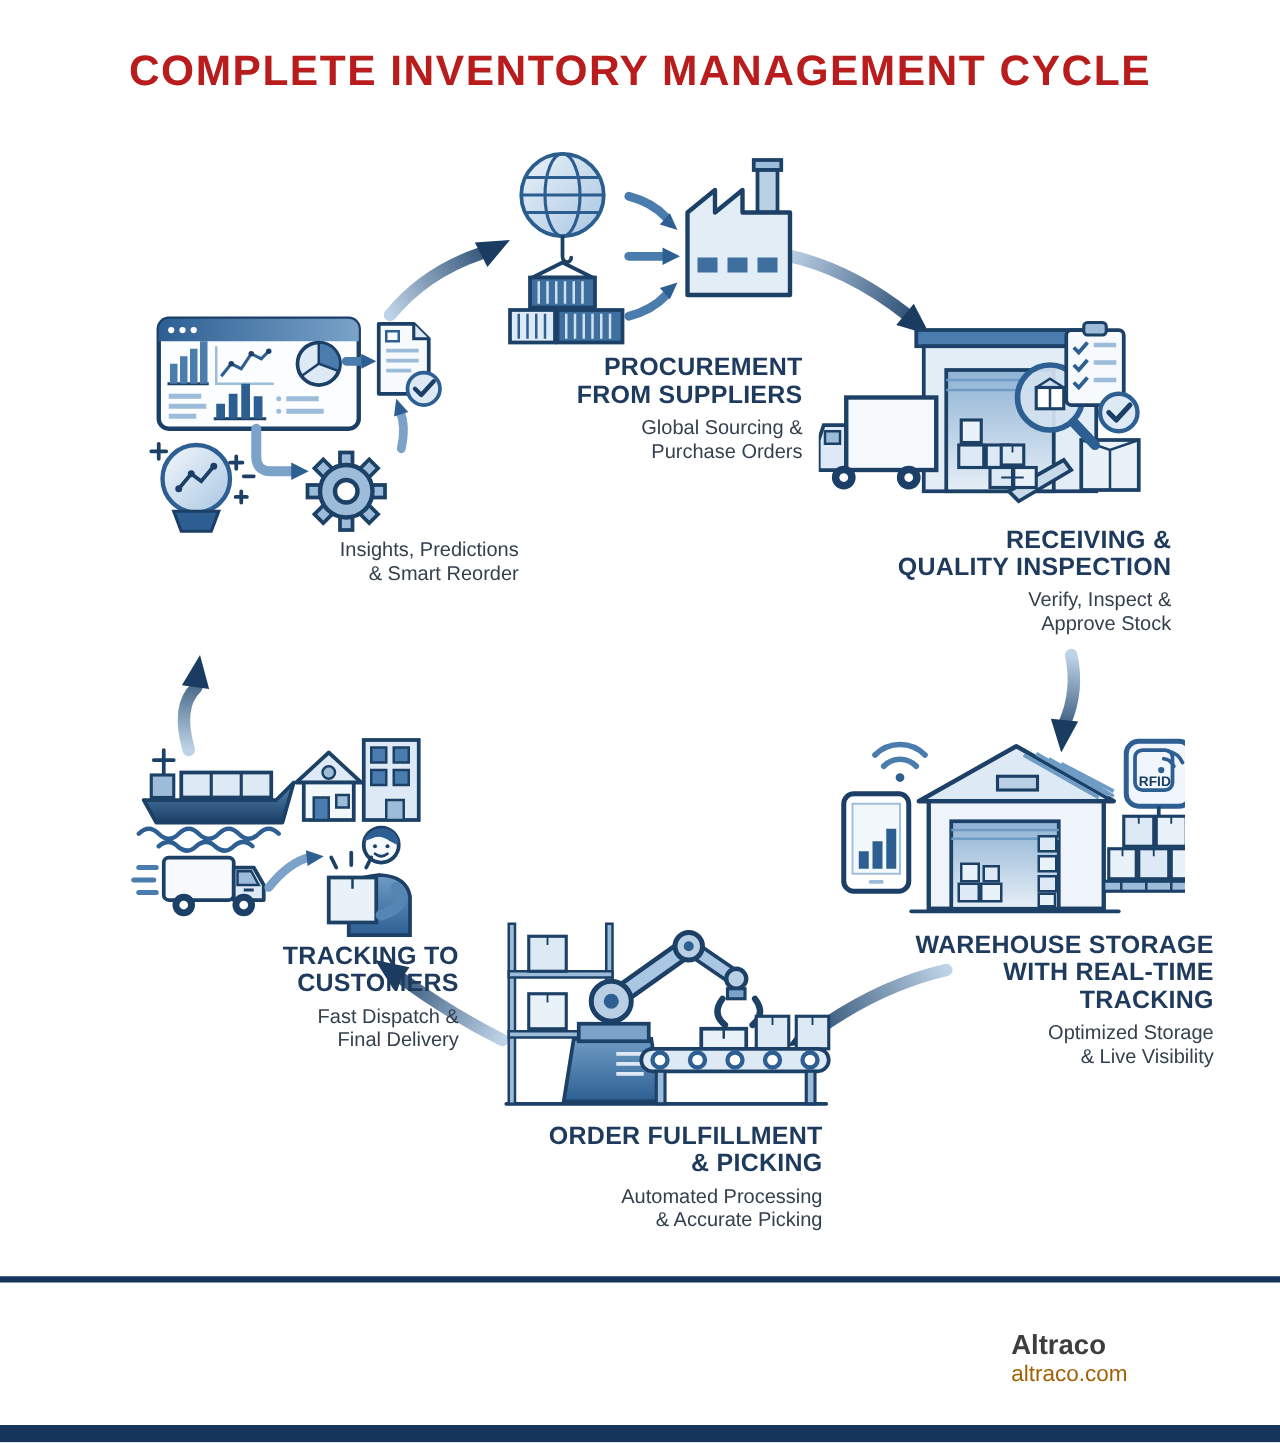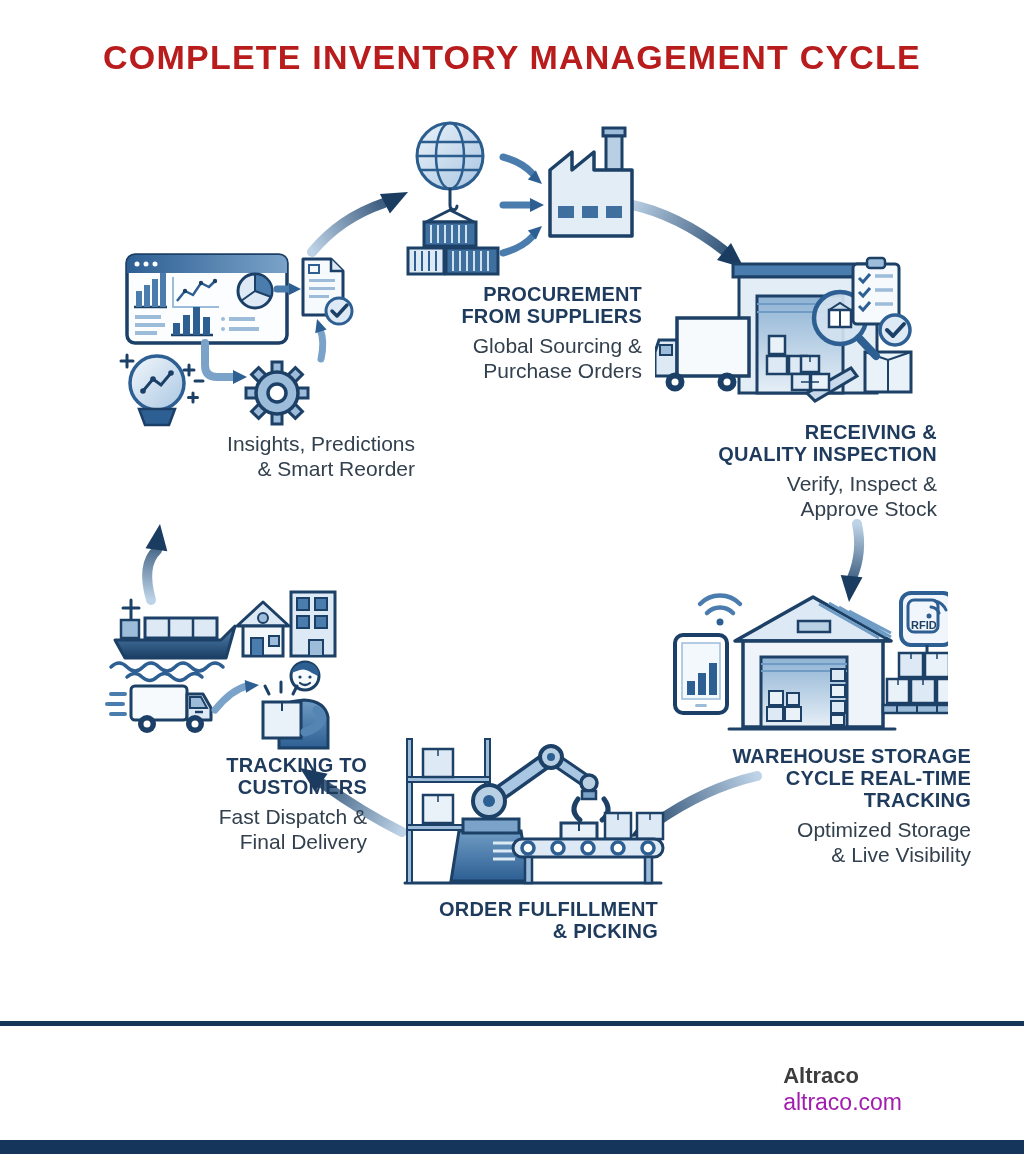--- a/index.html
+++ b/index.html
@@ -2,26 +2,26 @@
 <html><head>
 <meta charset="utf-8">
 <style>
   html,body{margin:0;padding:0;background:#ffffff;}
   body{font-family:"Liberation Sans", sans-serif;}
   .canvas{position:relative;width:1024px;height:1154px;background:#ffffff;overflow:hidden;}
   .abs{position:absolute;}
   .page-title{width:1024px;text-align:center;font-weight:bold;font-size:34px;letter-spacing:1.2px;color:#b91c1c;}
   .stage-text{text-align:right;}
   .stage-title{font-weight:bold;font-size:20px;line-height:1.1;color:#1e3a5c;letter-spacing:.2px;white-space:pre-line;}
-  .stage-sub{font-size:21px;line-height:1.18;color:#33404e;white-space:pre-line;margin-top:7px;}
+  .stage-sub{font-size:16px;line-height:1.18;color:#33404e;white-space:pre-line;margin-top:7px;}
   .divider{left:0;top:1021px;width:1024px;height:5px;background:#16355a;}
   .bottom-bar{left:0;top:1140px;width:1024px;height:14px;background:#16355a;}
   .brand{right:122px;top:1063px;text-align:left;}
   .brand-name{font-weight:bold;font-size:22px;color:#3d3d3d;line-height:1.2;}
-  .brand-site{font-size:23px;color:#a21caf;line-height:1.2;}
+  .brand-site{font-size:18px;color:#a16207;line-height:1.2;}
   svg{display:block;}
   .ln{fill:none;stroke:#1c4066;stroke-width:3;stroke-linecap:round;stroke-linejoin:round;}
   text.rfid{font-family:"Liberation Sans",sans-serif;font-size:11px;font-weight:bold;fill:#1c4066;}
 </style>
 </head>
 <body>
 
 <div class="canvas">
 
   <div class="abs page-title" style="left:0;top:38px;">COMPLETE INVENTORY MANAGEMENT CYCLE</div>
@@ -440,29 +440,31 @@
 
   <div class="abs stage-text" style="left:637px;top:421px;width:300px;">
     <div class="stage-title">RECEIVING &amp;
 QUALITY INSPECTION</div>
     <div class="stage-sub">Verify, Inspect &amp;
 Approve Stock</div>
   </div>
 
   <div class="abs stage-text" style="left:651px;top:745px;width:320px;">
     <div class="stage-title">WAREHOUSE STORAGE
-CYCLE REAL-TIME
+WITH REAL-TIME
 TRACKING</div>
     <div class="stage-sub">Optimized Storage
 &amp; Live Visibility</div>
   </div>
 
   <div class="abs stage-text" style="left:368px;top:898px;width:290px;">
     <div class="stage-title">ORDER FULFILLMENT
 &amp; PICKING</div>
+    <div class="stage-sub">Automated Processing
+&amp; Accurate Picking</div>
   </div>
 
   <div class="abs stage-text" style="left:77px;top:754px;width:290px;">
     <div class="stage-title">TRACKING TO
 CUSTOMERS</div>
     <div class="stage-sub">Fast Dispatch &amp;
 Final Delivery</div>
   </div>
 
   <div class="abs stage-text" style="left:75px;top:425px;width:340px;">

